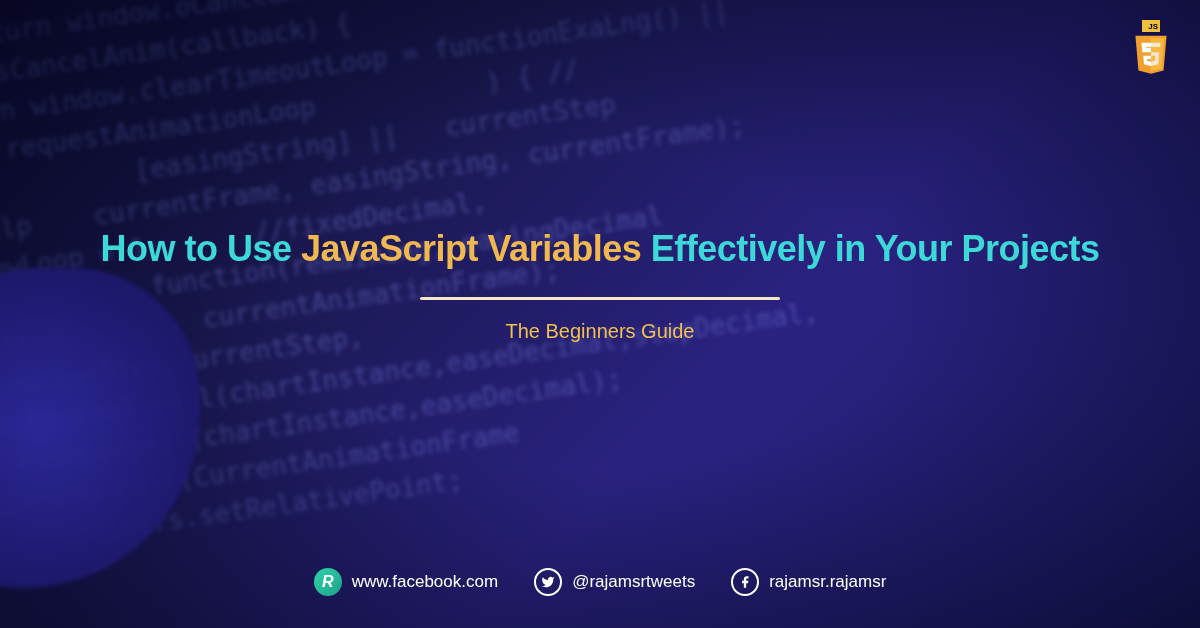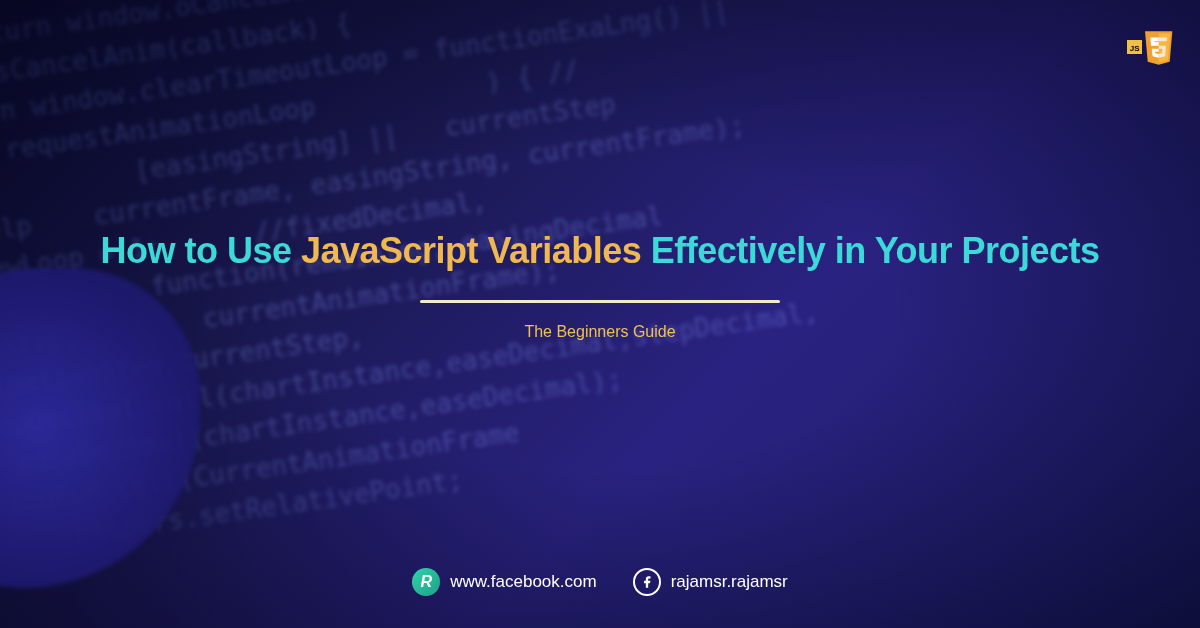--- a/index.html
+++ b/index.html
@@ -58,21 +58,21 @@
       filter: blur(2px);
     }
 
     .logo-badge {
       position: absolute;
       top: 20px;
       right: 25px;
       width: 48px;
       height: 56px;
       display: flex;
-      flex-direction: row;
+      flex-direction: column;
       align-items: center;
     }
 
     .js-mini {
       width: 18px;
       height: 14px;
       background: #f0c040;
       font-size: 8px;
       font-weight: bold;
       color: #000;
@@ -108,21 +108,21 @@
 
     .divider {
       width: 360px;
       height: 3px;
       background: #f5e8c8;
       margin: 0 auto 20px auto;
       border-radius: 2px;
     }
 
     .subtitle {
-      font-size: 16px;
+      font-size: 20px;
       font-weight: 500;
       color: #f0c050;
       margin-bottom: 60px;
     }
 
     .socials {
       position: absolute;
       bottom: 32px;
       left: 0;
       right: 0;
@@ -221,20 +221,28 @@
   </div>
 
   <div class="socials">
     <div class="social-item">
       <div class="social-icon icon-r">R</div>
       <span>www.facebook.com</span>
     </div>
     <div class="social-item">
       <div class="social-icon icon-circle">
         <svg viewBox="0 0 24 24">
+            <path d="M23 3a10.9 10.9 0 01-3.14 1.53 4.48 4.48 0 00-7.86 3v1A10.66 10.66 0 013 4s-4 9 5 13a11.64 11.64 0 01-7 2c9 5 20 0 20-11.5a4.5 4.5 0 00-.08-.83A7.72 7.72 0 0023 3z"></path>
+          </svg>
+      </div>
+      <span>@rajamsrtweets</span>
+    </div>
+    <div class="social-item">
+      <div class="social-icon icon-circle">
+        <svg viewBox="0 0 24 24">
             <path d="M18 2h-3a5 5 0 00-5 5v3H7v4h3v8h4v-8h3l1-4h-4V7a1 1 0 011-1h3z"></path>
           </svg>
       </div>
       <span>rajamsr.rajamsr</span>
     </div>
   </div>
 
 </div>
 
 </body></html>

